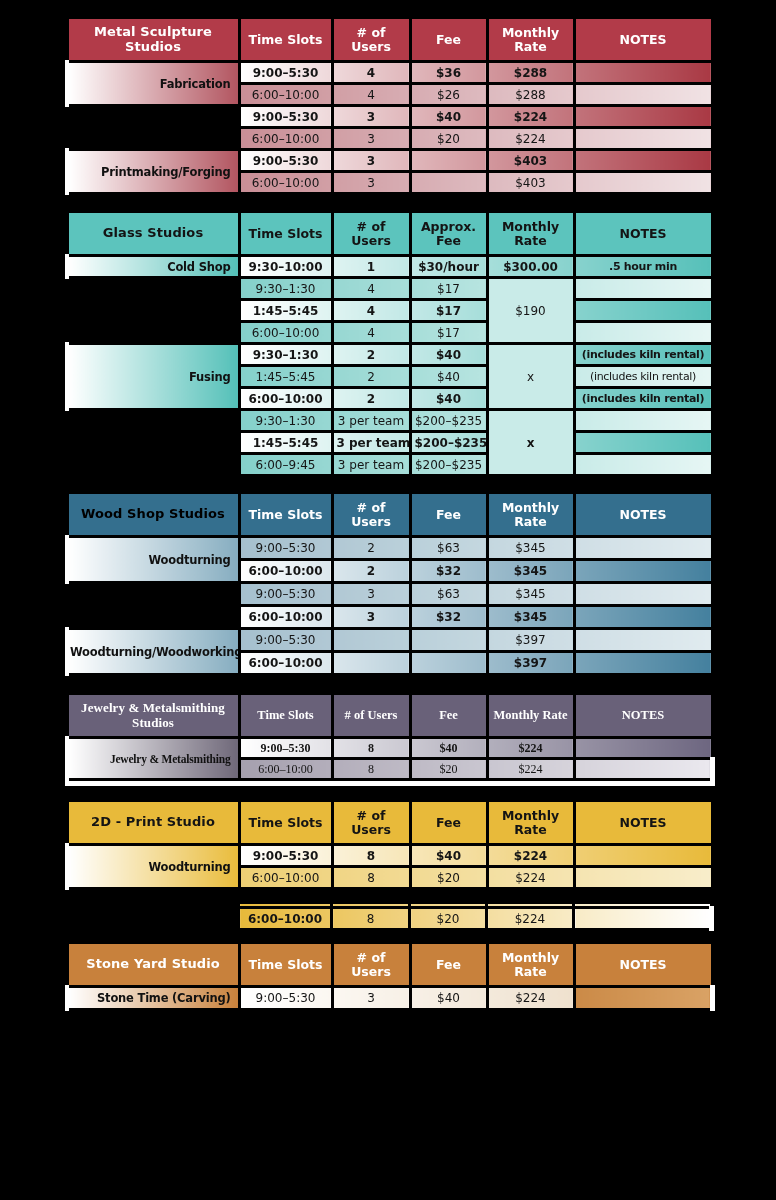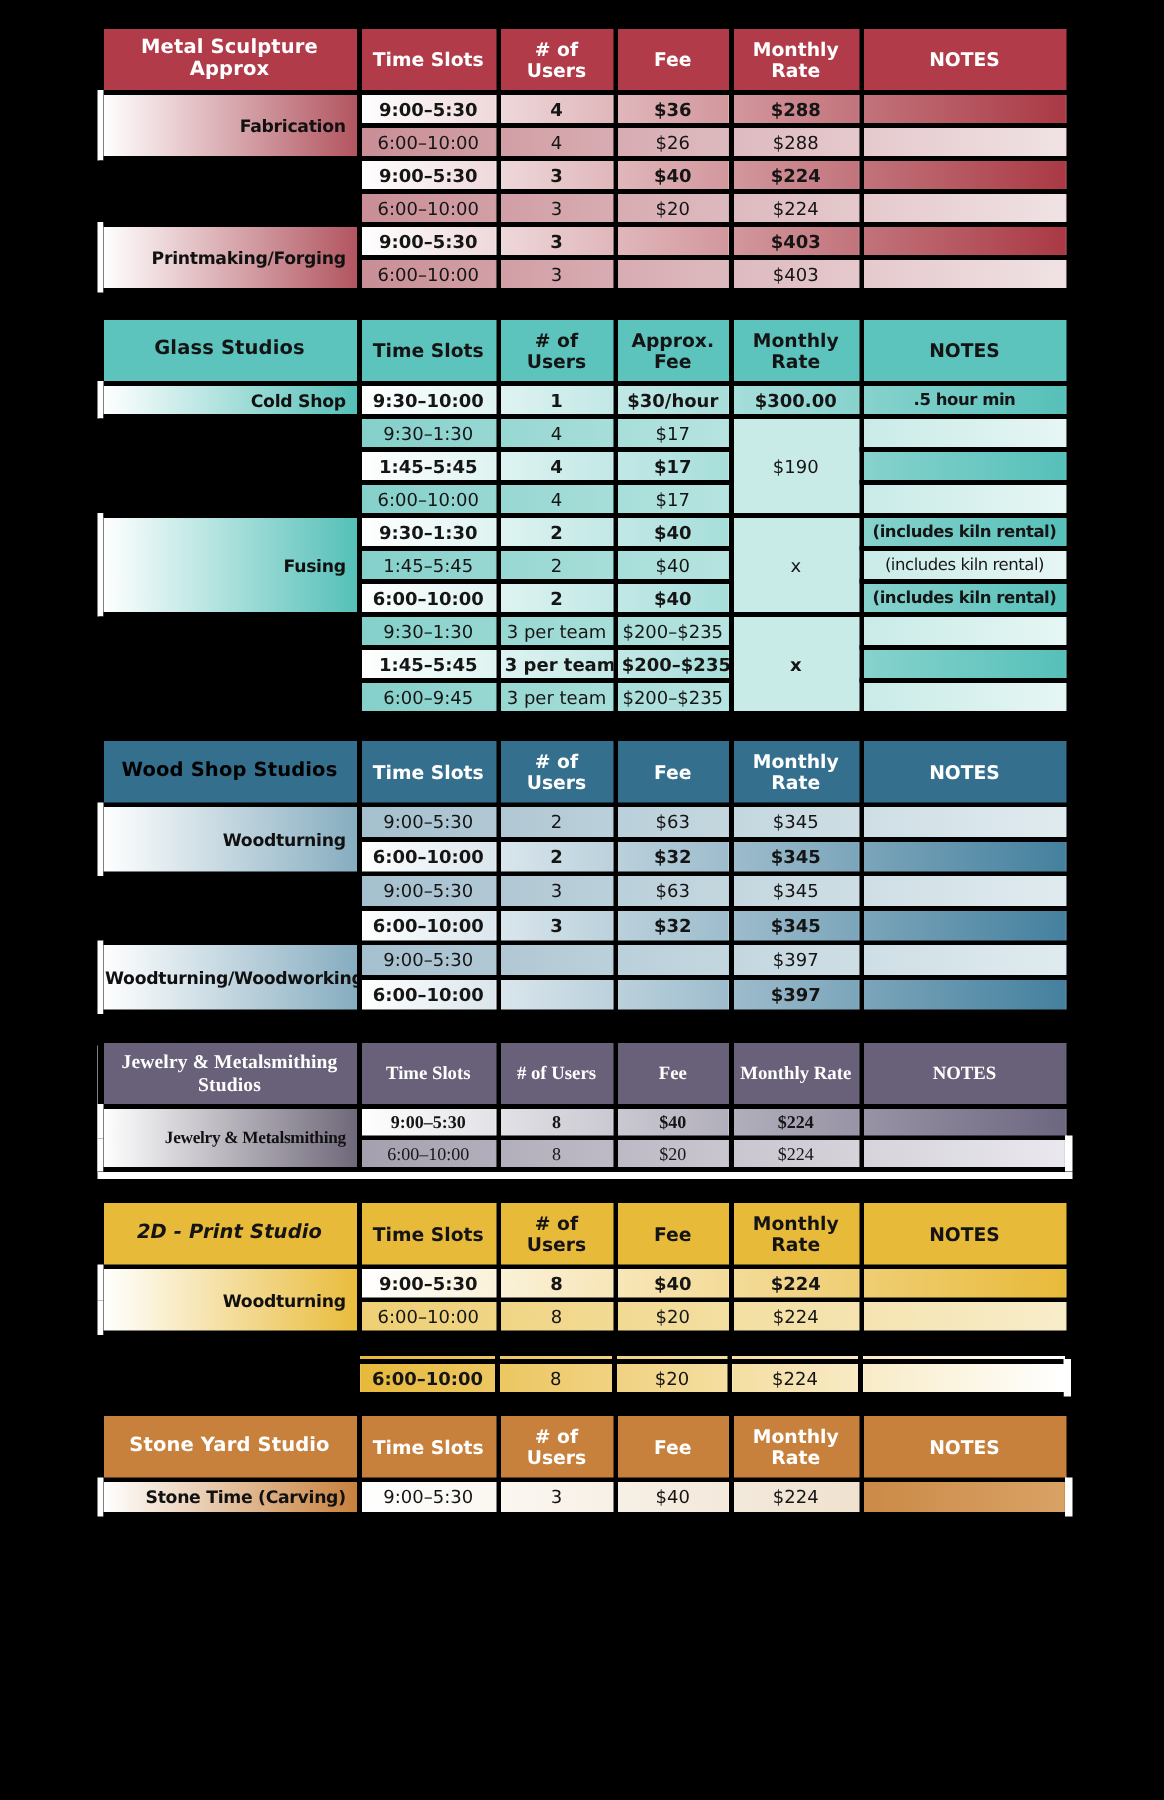--- a/index.html
+++ b/index.html
@@ -62,21 +62,21 @@
           <colgroup>
             <col style="width: 172px;">
             <col style="width: 93px;">
             <col style="width: 78px;">
             <col style="width: 77px;">
             <col style="width: 87px;">
             <col style="width: 138px;">
           </colgroup>
           <thead>
             <tr class="hd">
-              <th class="tt" style="background: rgb(178, 59, 73); color: rgb(255, 255, 255);">Metal Sculpture Approx</th>
+              <th class="tt" style="background: rgb(178, 59, 73); color: rgb(255, 255, 255);">Metal Sculpture Studios</th>
               <th class="ch" style="background: rgb(178, 59, 73); color: rgb(255, 255, 255);">Time Slots</th>
               <th class="ch" style="background: rgb(178, 59, 73); color: rgb(255, 255, 255);"># of Users</th>
               <th class="ch" style="background: rgb(178, 59, 73); color: rgb(255, 255, 255);">Fee</th>
               <th class="ch" style="background: rgb(178, 59, 73); color: rgb(255, 255, 255);">Monthly Rate</th>
               <th class="ch" style="background: rgb(178, 59, 73); color: rgb(255, 255, 255);">NOTES</th>
             </tr>
           </thead>
           <tbody>
             <tr>
               <td rowspan="2" class="lbl" style="background: linear-gradient(90deg, rgb(255, 255, 255), rgb(178, 85, 96));">Fabrication</td>
@@ -331,21 +331,21 @@
           <colgroup>
             <col style="width: 172px;">
             <col style="width: 93px;">
             <col style="width: 78px;">
             <col style="width: 77px;">
             <col style="width: 87px;">
             <col style="width: 138px;">
           </colgroup>
           <thead>
             <tr class="hd">
-              <th class="tt" style="background: rgb(232, 186, 58); color: rgb(20, 20, 20); font-style: italic;">2D - Print Studio</th>
+              <th class="tt" style="background: rgb(232, 186, 58); color: rgb(20, 20, 20);">2D - Print Studio</th>
               <th class="ch" style="background: rgb(232, 186, 58); color: rgb(20, 20, 20);">Time Slots</th>
               <th class="ch" style="background: rgb(232, 186, 58); color: rgb(20, 20, 20);"># of Users</th>
               <th class="ch" style="background: rgb(232, 186, 58); color: rgb(20, 20, 20);">Fee</th>
               <th class="ch" style="background: rgb(232, 186, 58); color: rgb(20, 20, 20);">Monthly Rate</th>
               <th class="ch" style="background: rgb(232, 186, 58); color: rgb(20, 20, 20);">NOTES</th>
             </tr>
           </thead>
           <tbody>
             <tr>
               <td rowspan="2" class="lbl" style="background: linear-gradient(90deg, rgb(255, 255, 255), rgb(233, 188, 60));">Woodturning</td>

